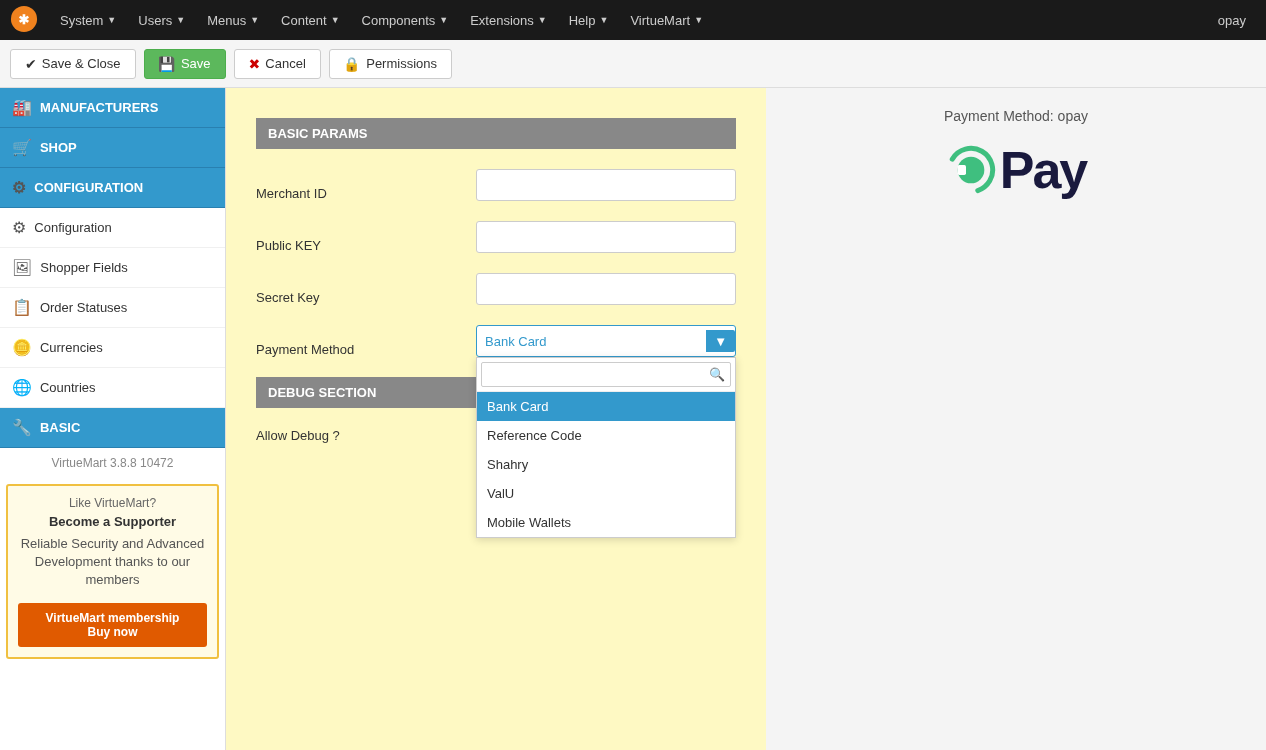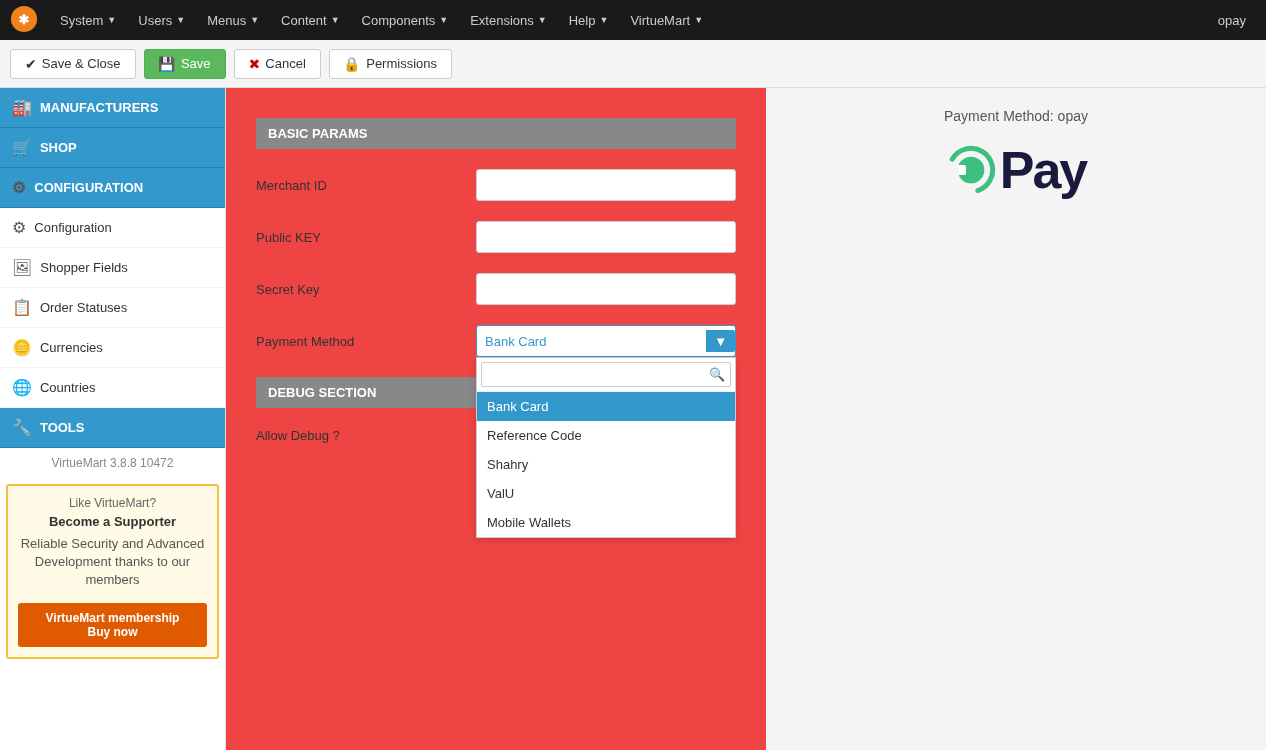--- a/index.html
+++ b/index.html
@@ -138,21 +138,21 @@
       font-size: 12px;
       font-weight: bold;
       text-align: center;
     }
 
     
     .content {
       flex: 1;
       overflow-y: auto;
       padding: 20px 30px;
-      background: #ef4444;
+      background: #fef9c3;
     }
 
     .payment-header {
       text-align: center;
       margin-bottom: 20px;
     }
     .opay-logo {
       display: flex;
       align-items: center;
       justify-content: center;
@@ -171,21 +171,21 @@
       padding: 8px 12px;
       font-weight: bold;
       font-size: 13px;
       margin-bottom: 20px;
       margin-top: 10px;
     }
 
     
     .form-row {
       display: flex;
-      align-items: center;
+      align-items: flex-end;
       margin-bottom: 20px;
       gap: 20px;
     }
     .form-label {
       width: 200px;
       color: #333;
       font-size: 13px;
       flex-shrink: 0;
     }
     .form-control {
@@ -367,21 +367,21 @@
     <div class="sidebar-item">
       <span class="sidebar-icon">🪙</span>
       <span>Currencies</span>
     </div>
     <div class="sidebar-item">
       <span class="sidebar-icon">🌐</span>
       <span>Countries</span>
     </div>
     <div class="sidebar-section-header">
       <span class="sidebar-icon">🔧</span>
-      <span>TOOLS</span>
+      <span>BASIC</span>
     </div>
     <div class="sidebar-version">
       <span>VirtueMart 3.8.8 10472</span>
     </div>
     <div class="supporter-box">
       <div class="title">Like VirtueMart?</div>
       <div class="subtitle">Become a Supporter</div>
       <div class="desc">Reliable Security and Advanced Development thanks to our members</div>
       <div class="supporter-btn">VirtueMart membership<br>Buy now</div>
     </div>
@@ -402,21 +402,21 @@
       <div class="form-label">Public KEY</div>
       <input class="form-control" type="text" value="" style="">
     </div>
 
     <div class="form-row">
       <div class="form-label">Secret Key</div>
       <input class="form-control" type="text" value="" style="">
     </div>
 
 
-    <div class="form-row" style="align-items:center; margin-top: 12px;">
+    <div class="form-row" style="align-items:flex-end; margin-top: 12px;">
       <div class="form-label">Payment Method</div>
       <div class="dropdown-wrapper">
         <div class="dropdown-trigger">
           <span>Bank Card</span>
           <div class="dropdown-arrow">▼</div>
         </div>
         <div class="dropdown-menu">
           <div class="dropdown-search">
             <input type="text" style="width: 100%; border: 1px solid rgb(204, 204, 204); padding: 4px 24px 4px 6px; font-size: 13px; border-radius: 2px;">
             <span style="margin-left:-22px; color:#888; font-size:13px;">🔍</span>

